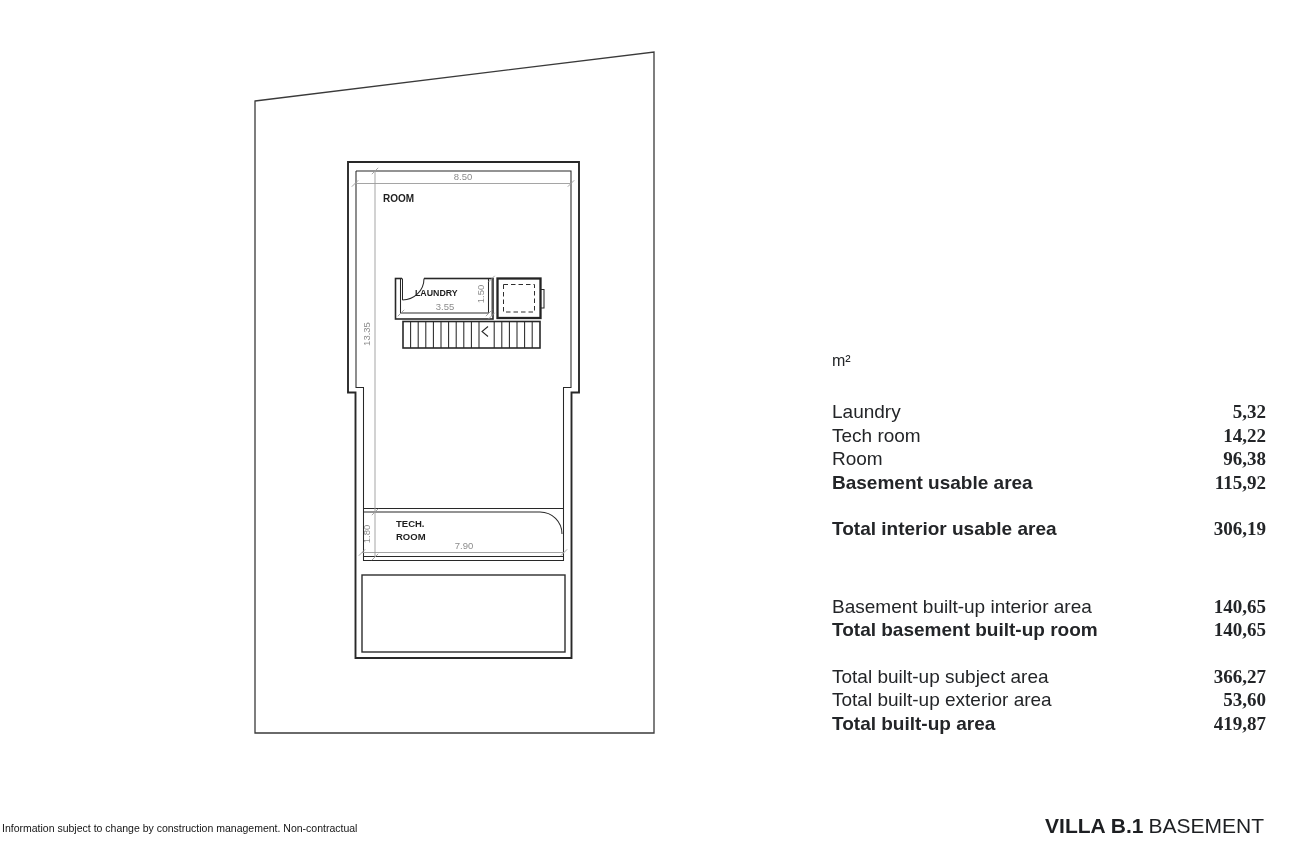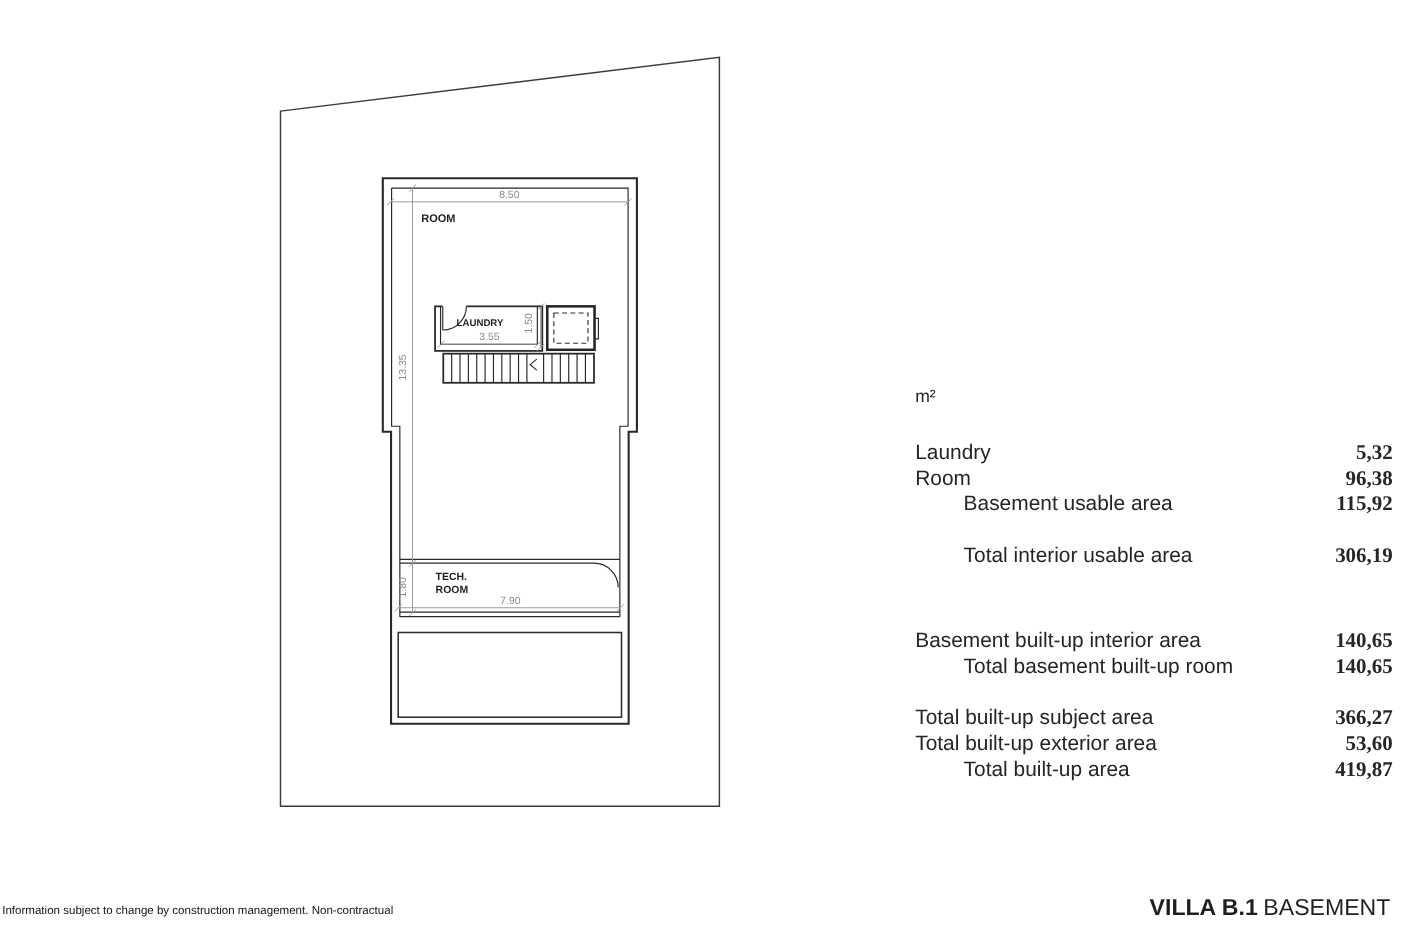--- a/index.html
+++ b/index.html
@@ -20,21 +20,21 @@
   .dimtxt{fill:#8c8c8c;font-size:9.5px;text-anchor:middle;}
   .lbl{fill:#1f1f1f;font-weight:bold;}
   .gapline{stroke:#ffffff;stroke-width:3.4;fill:none;}
   
   .area-table{position:absolute;left:832px;top:352px;width:434px;font-size:19px;line-height:23.5px;}
   .unit-row{height:18px;line-height:18px;font-size:16px;text-align:left;}
   .t-group{display:block;}
   .t-row{display:flex;justify-content:space-between;height:23.5px;}
   .t-row .lab{white-space:nowrap;}
   .t-row .val{font-weight:bold;text-align:center;white-space:nowrap;font-family:Liberation Serif, serif;}
-  .bold{font-weight:normal;margin-left:44px;}
+  .bold{font-weight:bold;}
   .mt-g1{margin-top:30px;}
   .mt-tot{margin-top:23px;}
   .mt-g3{margin-top:54px;}
   .mt-g4{margin-top:23px;}
   
   .disclaimer{position:absolute;left:2px;top:822px;font-size:10.5px;color:#141414;white-space:nowrap;}
   .sheet-title{position:absolute;right:31px;top:814px;font-size:21px;color:#1d1f22;white-space:nowrap;}
   .sheet-title .t-bold{font-weight:bold;}
   .sheet-title .t-reg{font-weight:normal;margin-left:5px;}
 </style>
@@ -141,20 +141,24 @@
 
 <div class="area-table">
   <div class="unit-row">m²</div>
 
   <div class="t-group mt-g1">
     <div class="t-row">
       <span class="lab">Laundry</span>
       <span class="val">5,32</span>
     </div>
     <div class="t-row">
+      <span class="lab">Tech room</span>
+      <span class="val">14,22</span>
+    </div>
+    <div class="t-row">
       <span class="lab">Room</span>
       <span class="val">96,38</span>
     </div>
     <div class="t-row">
       <span class="lab bold">Basement usable area</span>
       <span class="val">115,92</span>
     </div>
   </div>
 
   <div class="t-group mt-tot">

